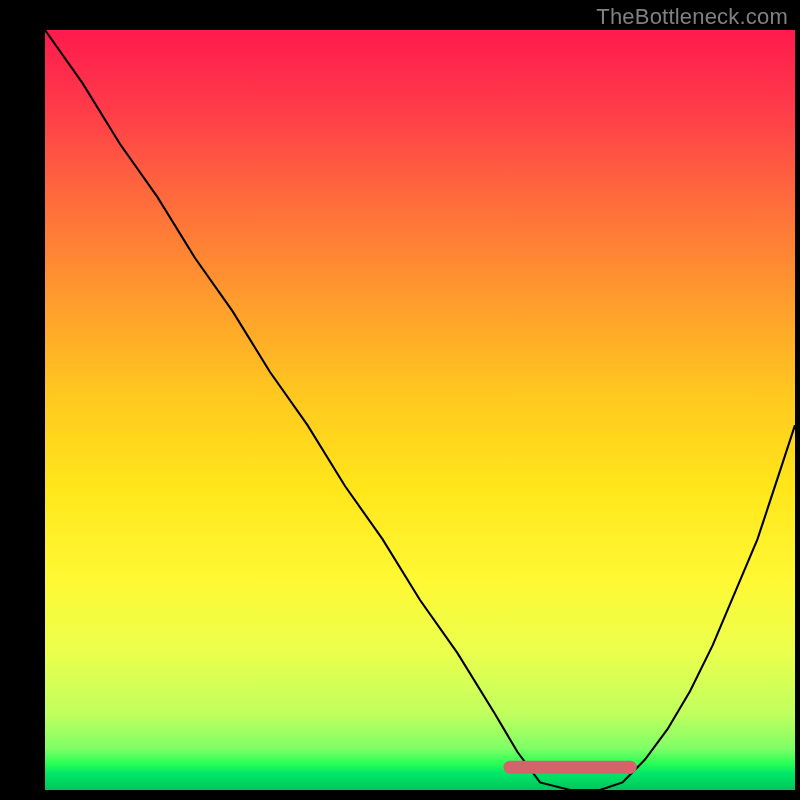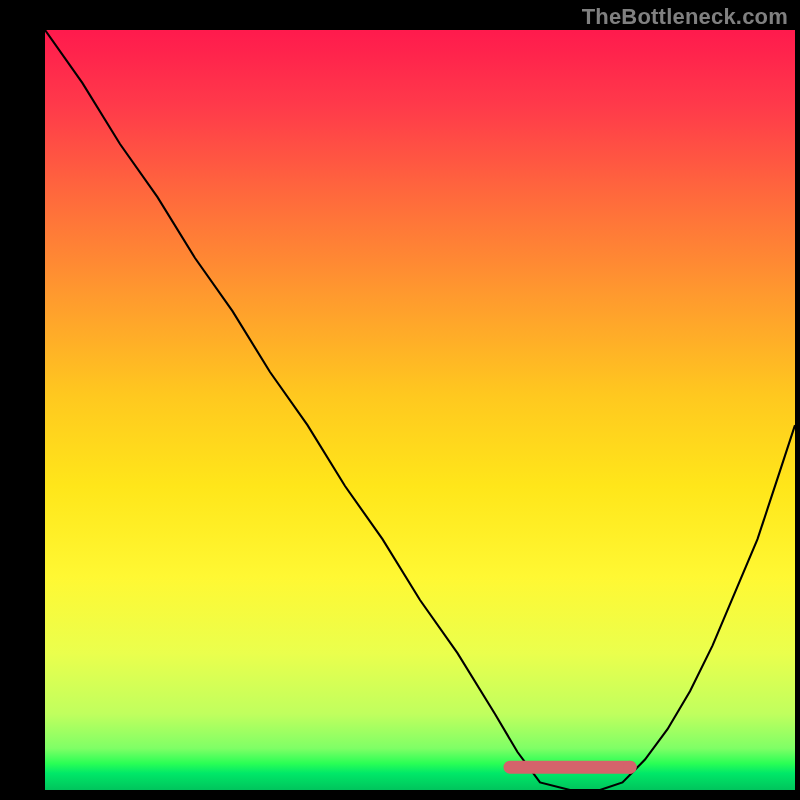--- a/index.html
+++ b/index.html
@@ -16,21 +16,21 @@
     width: 800px;
     height: 800px;
     background: #000;
   }
   .attribution {
     position: absolute;
     top: 4px;
     right: 12px;
     color: #808080;
     font-size: 22px;
-    font-weight: bold;
+    font-weight: normal;
     letter-spacing: 0.2px;
     z-index: 10;
   }
   svg {
     position: absolute;
     top: 0;
     left: 0;
     display: block;
   }
 </style>

